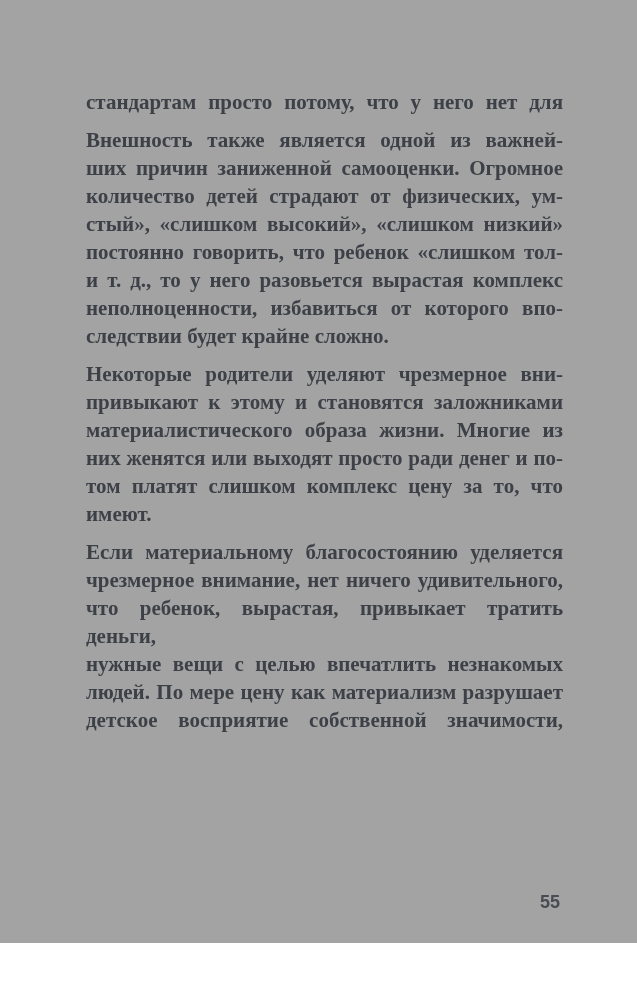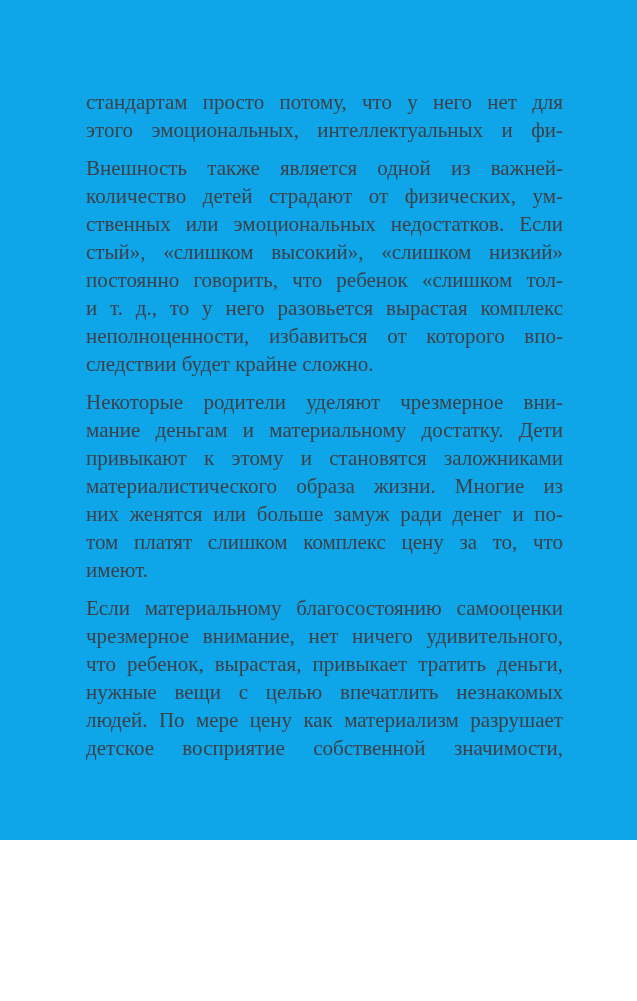--- a/index.html
+++ b/index.html
@@ -3,24 +3,25 @@
 <meta charset="utf-8">
 <style>
   html, body {
     margin: 0;
     padding: 0;
     background: #ffffff;
   }
   .book-page {
     position: relative;
     width: 637px;
-    height: 840px;
-    background: #0ea5e9;
+    height: 943px;
+    background: #a3a3a3;
     overflow: hidden;
     font-family: "Liberation Serif", "DejaVu Serif", serif;
+    font-weight: bold;
   }
   .text-block {
     position: absolute;
     left: 86px;
     top: 88px;
     width: 477px;
     color: #3d4147;
     font-size: 21px;
     line-height: 28px;
   }
@@ -48,43 +49,41 @@
     text-align: left;
   }
 </style>
 </head>
 <body>
 
 <div class="book-page">
   <div class="text-block">
       <div class="paragraph">
         <div class="line">стандартам просто потому, что у него нет для</div>
-        <div class="line">этого эмоциональных, интеллектуальных и фи-</div>
       </div>
       <div class="paragraph">
         <div class="line">Внешность также является одной из важней-</div>
+        <div class="line">ших причин заниженной самооценки. Огромное</div>
         <div class="line">количество детей страдают от физических, ум-</div>
-        <div class="line">ственных или эмоциональных недостатков. Если</div>
         <div class="line">стый», «слишком высокий», «слишком низкий»</div>
         <div class="line">постоянно говорить, что ребенок «слишком тол-</div>
         <div class="line">и т. д., то у него разовьется вырастая комплекс</div>
         <div class="line">неполноценности, избавиться от которого впо-</div>
         <div class="line last">следствии будет крайне сложно.</div>
       </div>
       <div class="paragraph">
         <div class="line">Некоторые родители уделяют чрезмерное вни-</div>
-        <div class="line">мание деньгам и материальному достатку. Дети</div>
         <div class="line">привыкают к этому и становятся заложниками</div>
         <div class="line">материалистического образа жизни. Многие из</div>
-        <div class="line">них женятся или больше замуж ради денег и по-</div>
+        <div class="line">них женятся или выходят просто ради денег и по-</div>
         <div class="line">том платят слишком комплекс цену за то, что</div>
         <div class="line last">имеют.</div>
       </div>
       <div class="paragraph">
-        <div class="line">Если материальному благосостоянию самооценки</div>
+        <div class="line">Если материальному благосостоянию уделяется</div>
         <div class="line">чрезмерное внимание, нет ничего удивительного,</div>
         <div class="line">что ребенок, вырастая, привыкает тратить деньги,</div>
         <div class="line">нужные вещи с целью впечатлить незнакомых</div>
         <div class="line">людей. По мере цену как материализм разрушает</div>
         <div class="line">детское восприятие собственной значимости,</div>
       </div>
     </div>
   <div class="page-number">55</div>
 </div>
 

